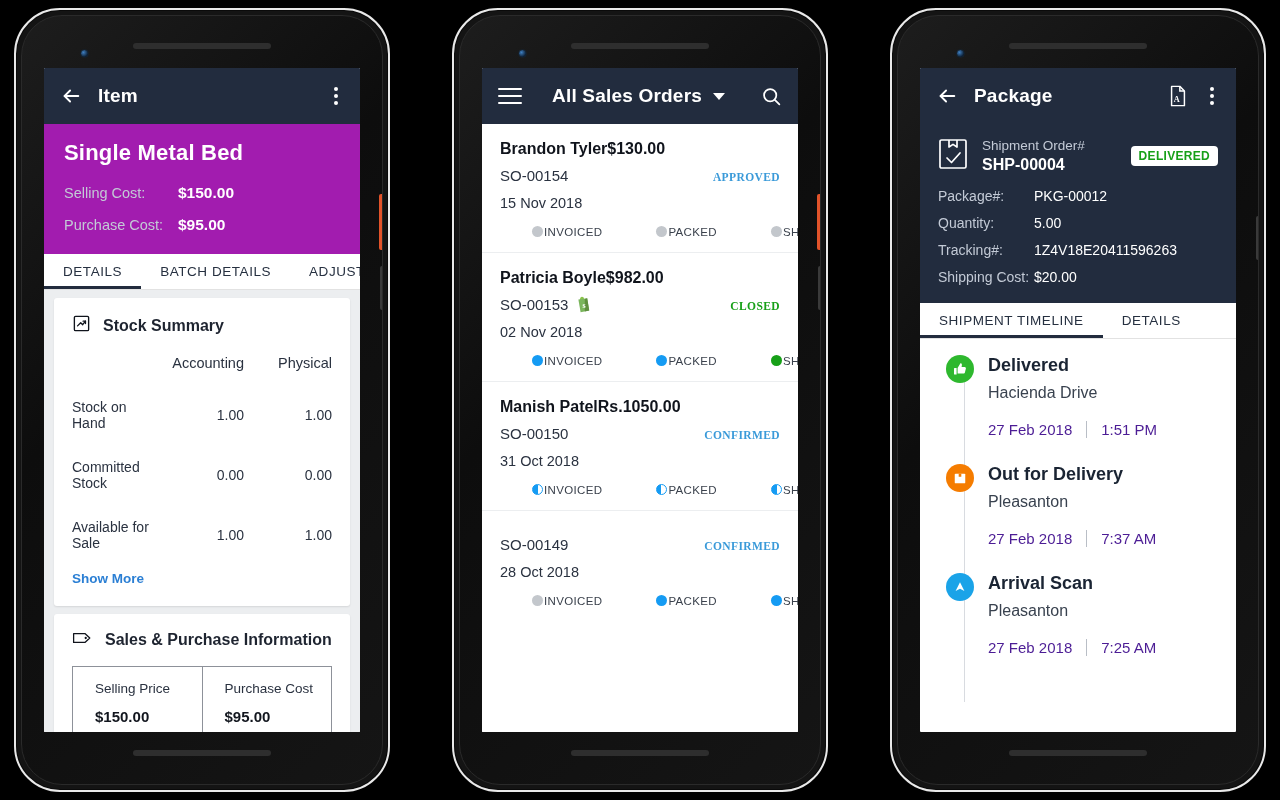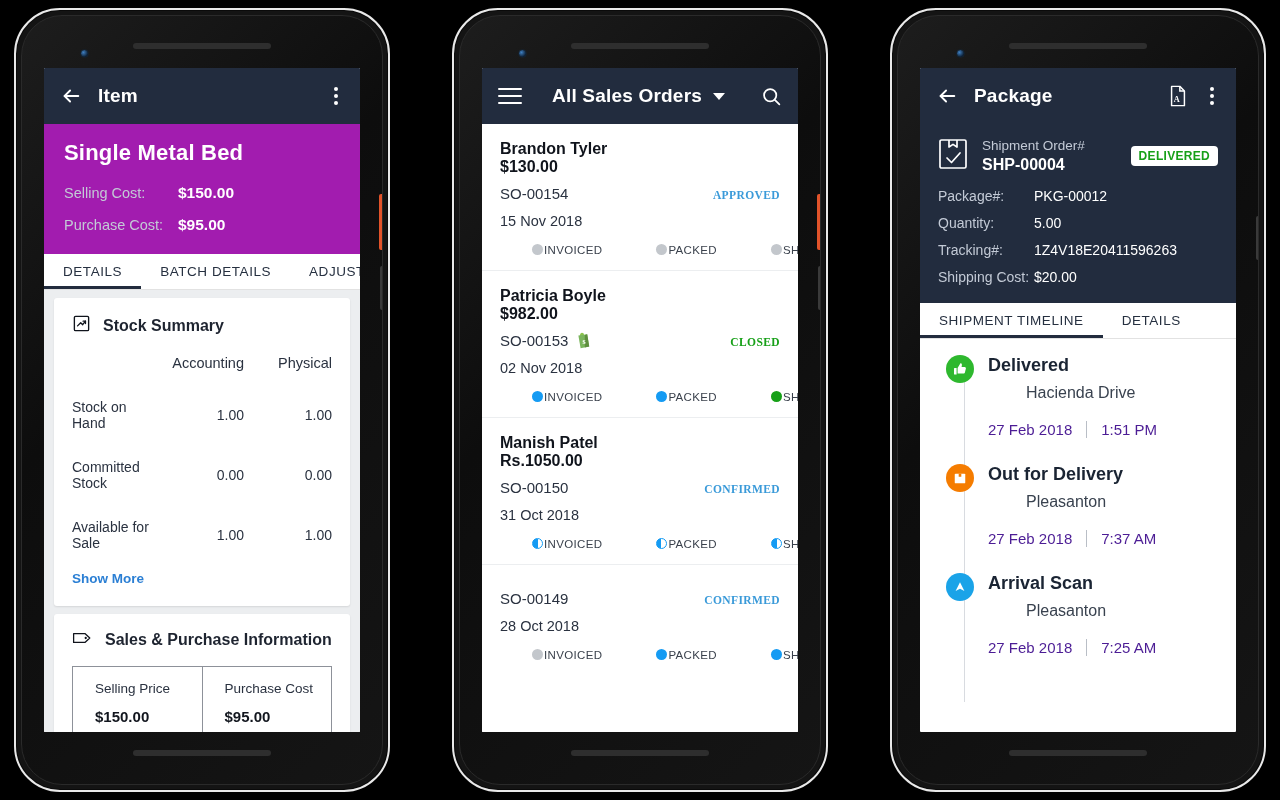--- a/index.html
+++ b/index.html
@@ -109,21 +109,21 @@
 
   .price-box { border: 1px solid #8d9199; margin-top: 16px; display: flex; }
   .price-cell { flex: 1; padding: 14px 0 16px 22px; }
   .price-cell + .price-cell { border-left: 1px solid #8d9199; }
   .price-cell .lbl { font-size: 13.5px; color: #2a3240; margin-bottom: 12px; }
   .price-cell .val { font-size: 15px; font-weight: 700; color: #12161e; }
 
   
   .so-list { background: #fff; height: calc(100% - 56px); }
   .so-item { padding: 16px 18px 14px; border-bottom: 1px solid #eceef0; }
-  .so-row1 { display: flex; align-items: baseline; flex-direction: column; }
+  .so-row1 { display: flex; align-items: baseline; }
   .so-name { font-size: 16px; font-weight: 700; color: #10141c; }
   .so-amt { font-size: 16px; font-weight: 700; color: #10141c; }
   .so-row2 { display: flex; justify-content: space-between; align-items: baseline; margin-top: 9px; }
   .so-num { font-size: 15px; color: #2a3240; display: flex; align-items: center; gap: 8px; }
   .so-status { font-size: 11.5px; font-weight: 700; letter-spacing: .4px; font-family: "Liberation Serif", serif; }
   .so-date { font-size: 14.5px; color: #2a3240; margin-top: 11px; }
   .so-flags { display: flex; gap: 22px; margin-top: 15px; }
   .flag { display: flex; align-items: flex-start; gap: 1px; font-size: 11.5px; letter-spacing: .35px; color: #3a414c; margin-left: 32px; }
   .dot { width: 11px; height: 11px; border-radius: 50%; display: inline-block; }
   .dot.grey { background: #c3c7cc; }
@@ -150,21 +150,21 @@
   .tl-line { position: absolute; left: 44px; top: 22px; bottom: -20px; width: 1px; background: #d8dbe0; }
   .tl-item { display: flex; gap: 14px; padding: 0 18px 26px 26px; position: relative; }
   .tl-badge {
     width: 28px; height: 28px; border-radius: 50%; flex: 0 0 28px;
     display: flex; align-items: center; justify-content: center; z-index: 2;
   }
   .tl-badge.green { background: #2eb82e; }
   .tl-badge.orange { background: #f57c00; }
   .tl-badge.blue { background: #1aa3e8; }
   .tl-title { font-size: 18px; font-weight: 700; color: #1a2433; }
-  .tl-place { font-size: 16px; color: #39424f; margin-top: 8px; margin-left: 38px; }
+  .tl-place { font-size: 16px; color: #39424f; margin-top: 8px; }
   .tl-when { font-size: 15px; color: #4c1d95; margin-top: 19px; display: flex; align-items: center; }
   .tl-when .sep { width: 1px; height: 17px; background: #b9bec6; margin: 0 14px; }
 </style>
 </head>
 <body>
 
 <div class="stage">
 
   <div class="phone" style="left:14px;">
     <div class="phone-inner">

